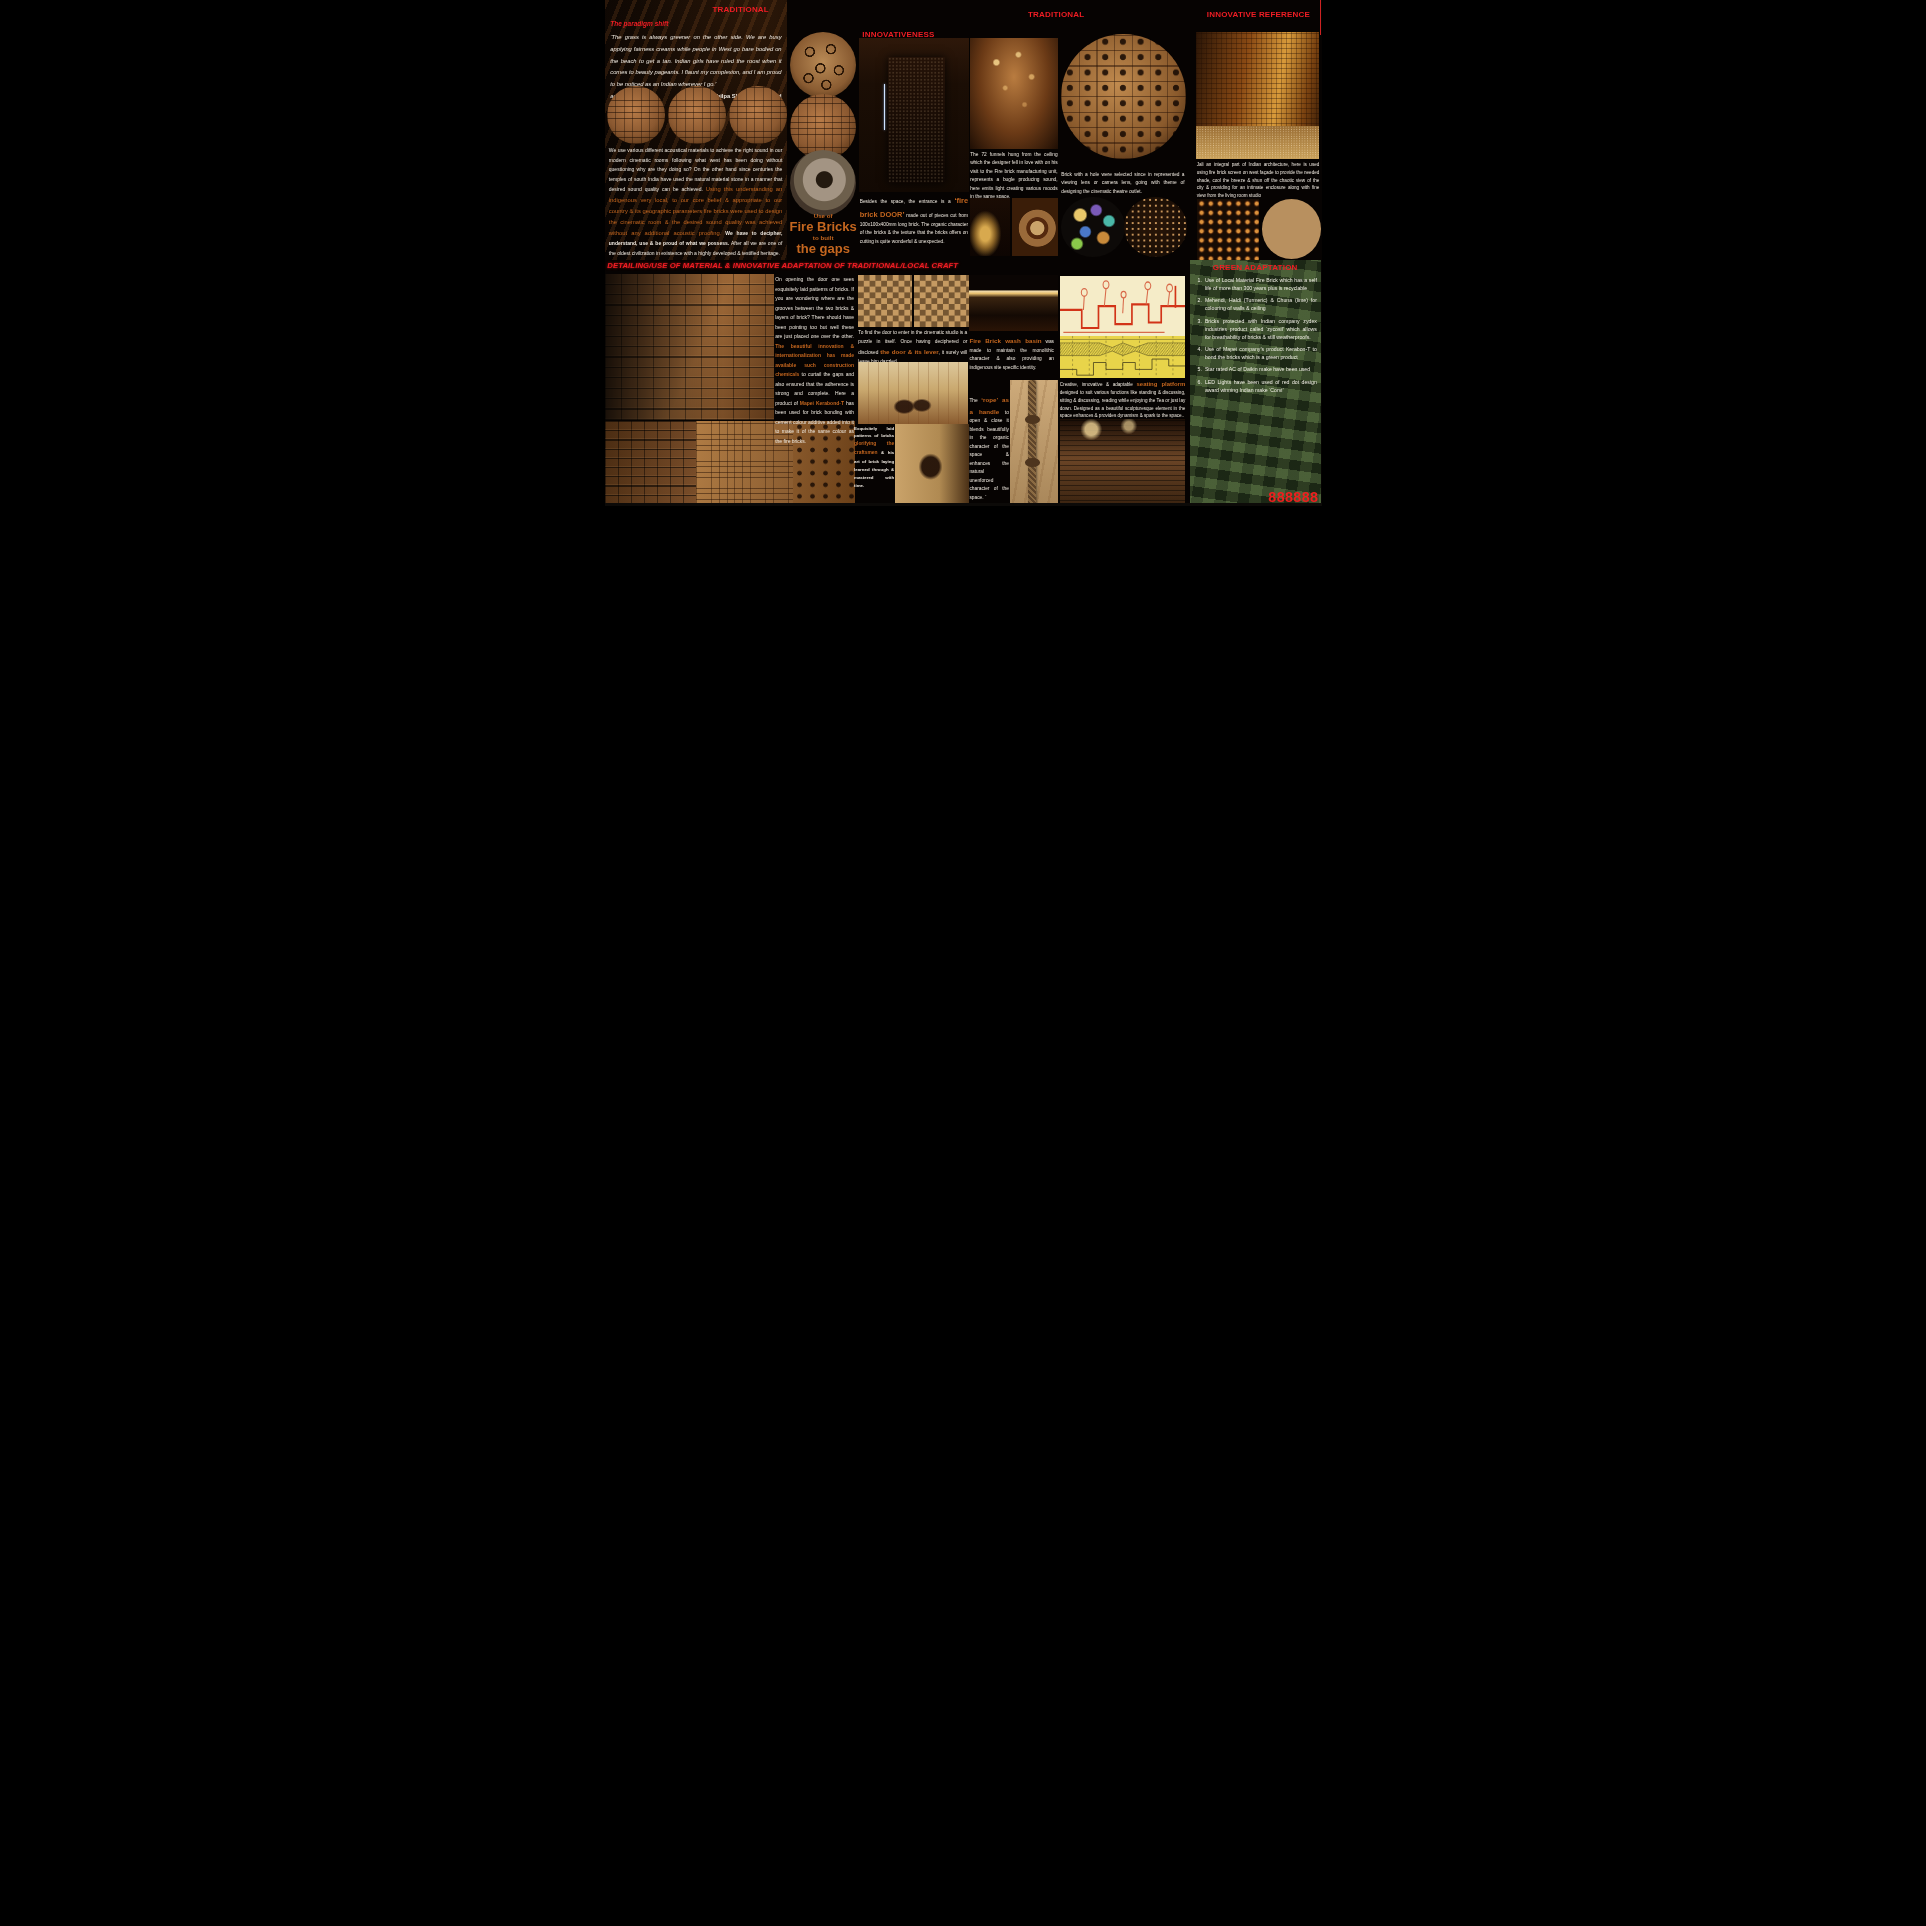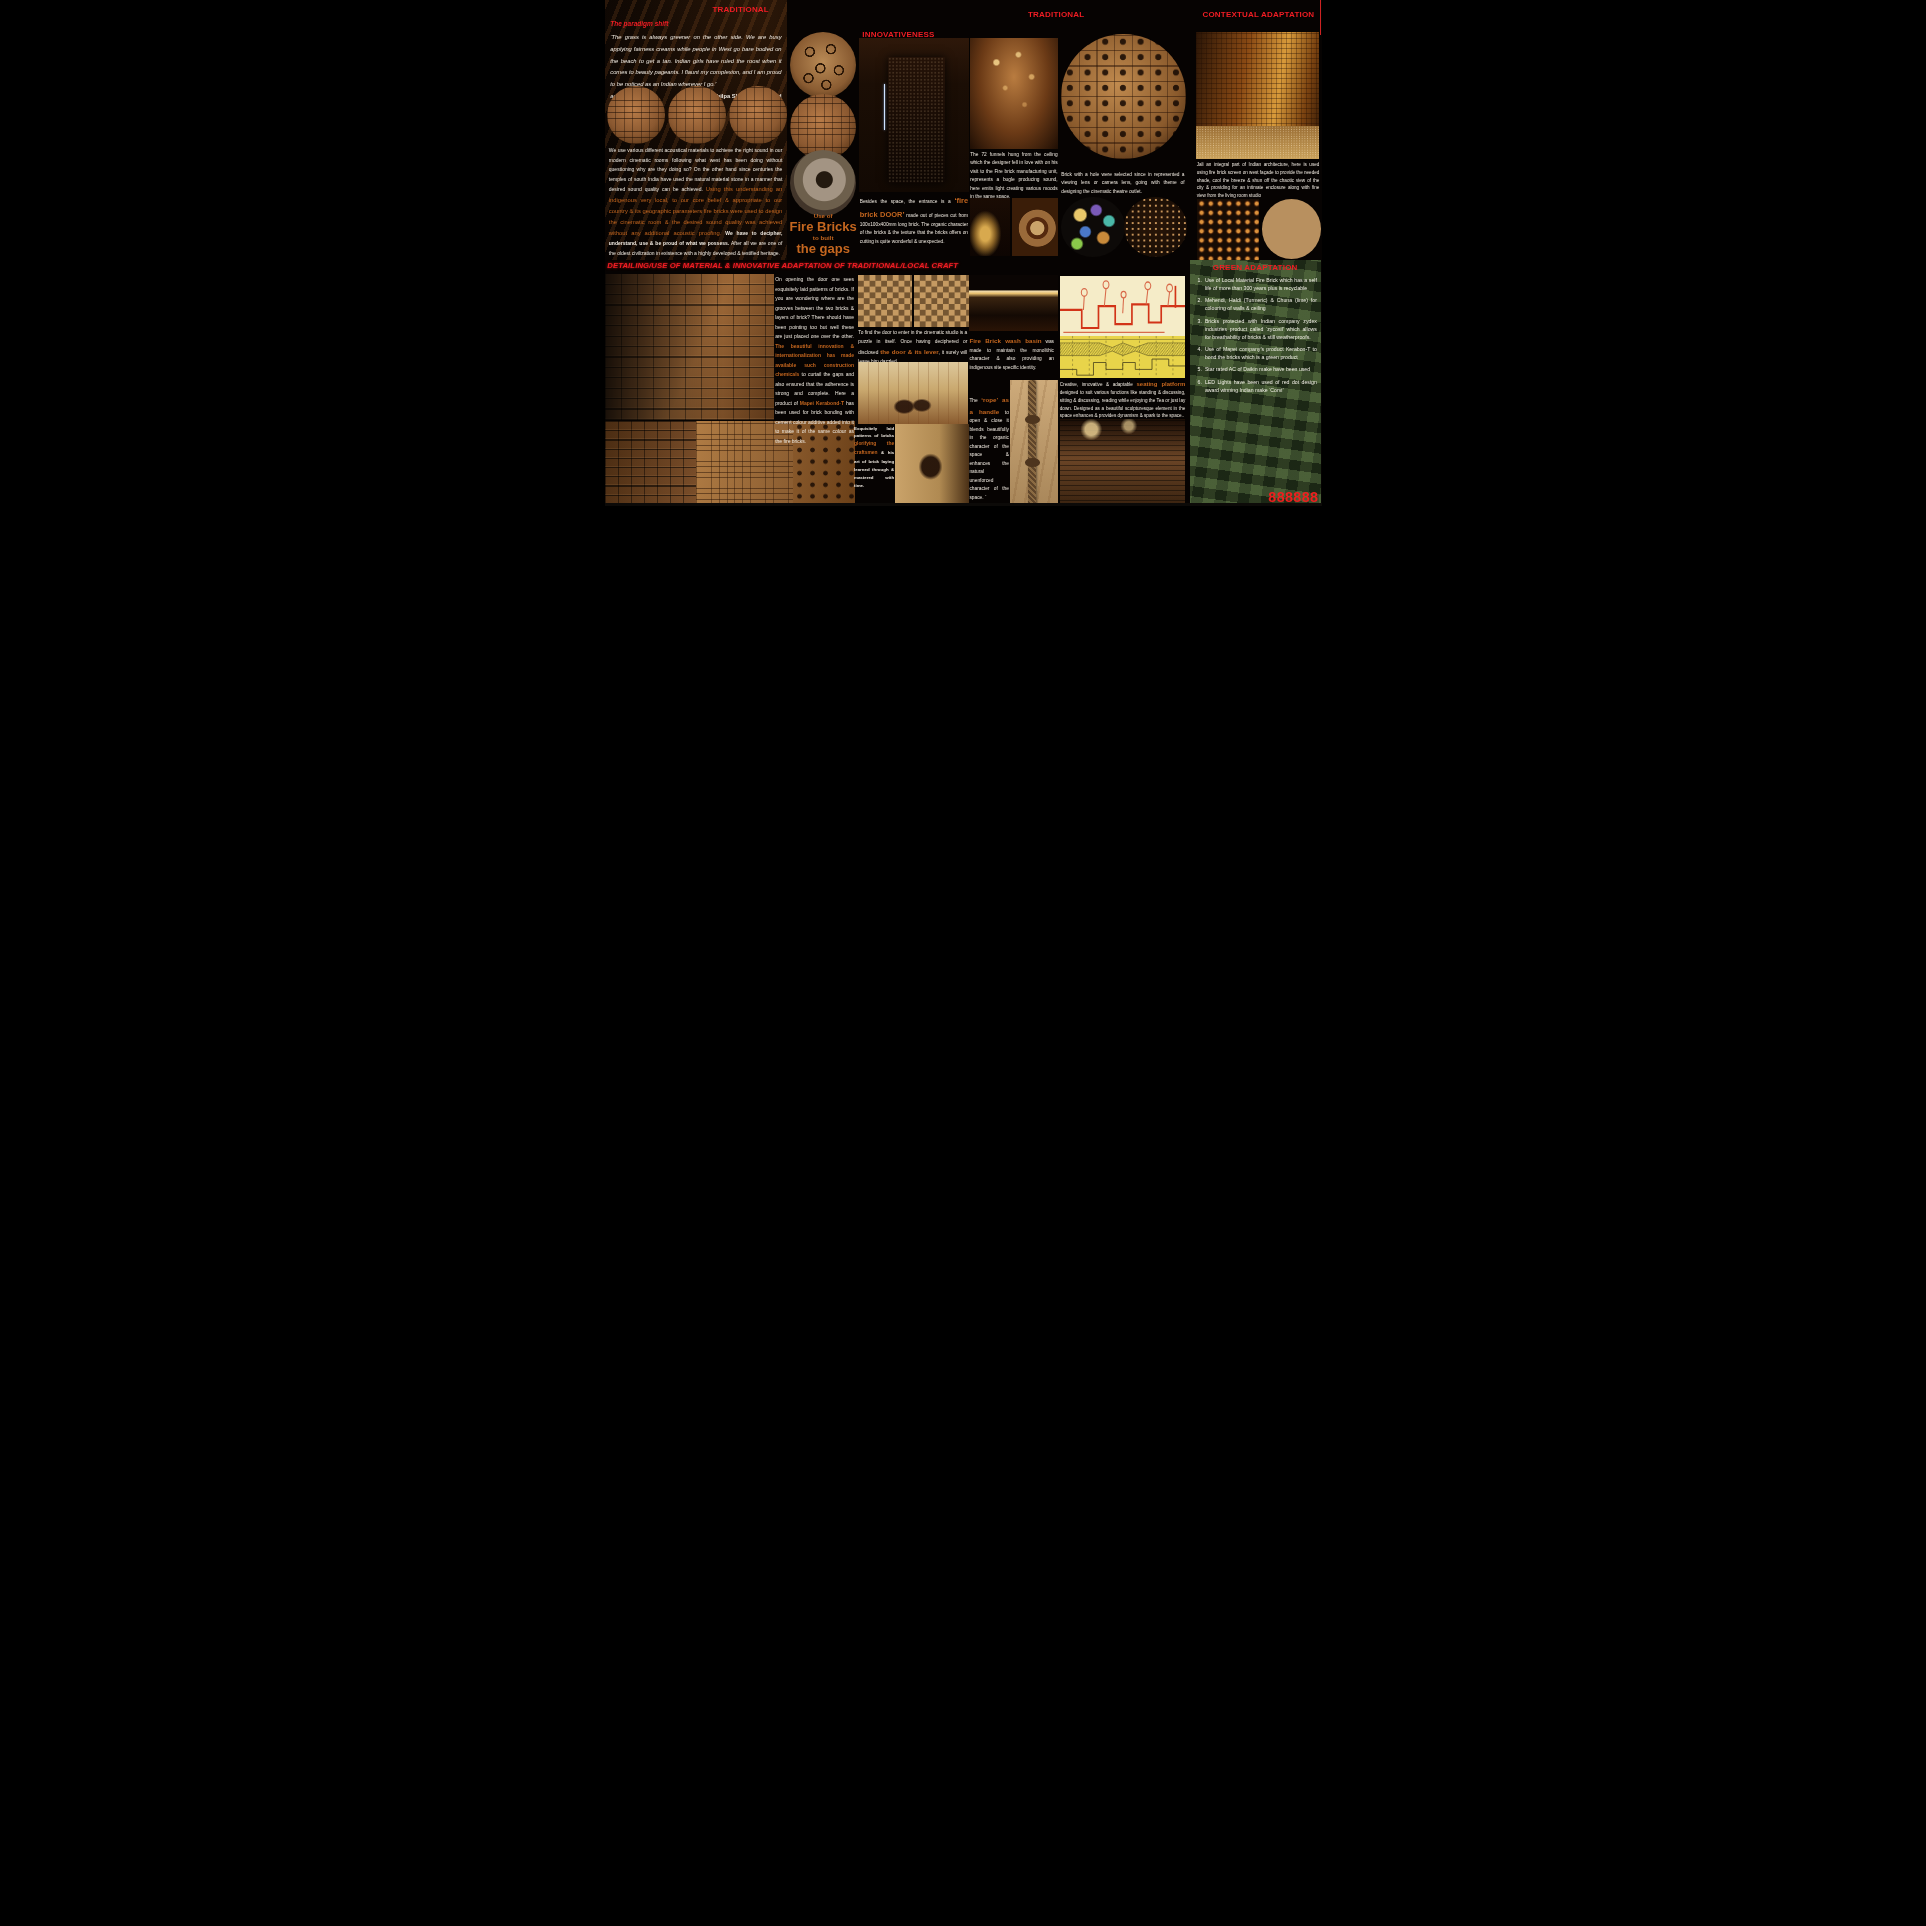--- a/index.html
+++ b/index.html
@@ -179,21 +179,21 @@
   <div class="abs t-sec" style="left:56.5%;top:1.9%;width:13%;">TRADITIONAL</div>
   <div class="photo tunnel-photo" style="left:51.0%;top:7.6%;width:12.2%;height:21.8%;"></div>
   <div class="abs body f125" style="left:51.0%;top:29.8%;width:12.2%;">The 72 funnels hung from the ceiling which the designer fell in love with on his visit to the Fire brick manufacturing unit, represents a bugle producing sound, here emits light creating various moods in the same space.</div>
   <div class="photo bugle-photo" style="left:51.0%;top:39.2%;width:5.6%;height:11.3%;"></div>
   <div class="photo funnelbrick-photo" style="left:56.9%;top:39.2%;width:6.3%;height:11.3%;"></div>
   <div class="photo circle holes-wall-circ" style="left:63.7%;top:6.7%;width:17.4%;height:24.8%;"></div>
   <div class="abs body f125" style="left:63.7%;top:33.7%;width:17.2%;">Brick with a hole were selected since in represented a viewing lens or camera lens, going with theme of designing the cinematic theatre outlet.</div>
   <div class="photo circle lens-circ" style="left:63.7%;top:38.9%;width:8.9%;height:11.8%;"></div>
   <div class="photo circle darkholes-circ" style="left:72.4%;top:38.9%;width:8.9%;height:11.8%;"></div>
 
-  <div class="abs t-sec" style="left:82.8%;top:1.9%;width:16.8%;">CONTEXTUAL ADAPTATION</div>
+  <div class="abs t-sec" style="left:82.8%;top:1.9%;width:16.8%;">INNOVATIVE REFERENCE</div>
   <div class="photo context-photo" style="left:82.5%;top:6.3%;width:17.2%;height:25.1%;">
     <div class="context-floor"></div>
   </div>
   <div class="abs body f12" style="left:82.6%;top:31.9%;width:17.1%;">Jali an integral part of Indian architecture, here is used using fire brick screen on west façade to provide the needed shade, cool the breeze &amp; shun off the chaotic view of the city &amp; providing for an intimate enclosure along with fine view from the living room studio</div>
   <div class="photo jaligrid-photo" style="left:82.6%;top:39.3%;width:8.7%;height:12.0%;"></div>
   <div class="photo circle stonejali-circ" style="left:91.7%;top:39.3%;width:8.3%;height:11.9%;"></div>
 
   <div class="abs detail-title" style="left:0.4%;top:51.6%;width:50.4%;font-style:italic;">DETAILING/USE OF MATERIAL &amp; INNOVATIVE ADAPTATION OF TRADITIONAL/LOCAL CRAFT</div>
 
   <div class="photo brickwall-photo" style="left:0;top:54.2%;width:23.6%;height:28.9%;"></div>

